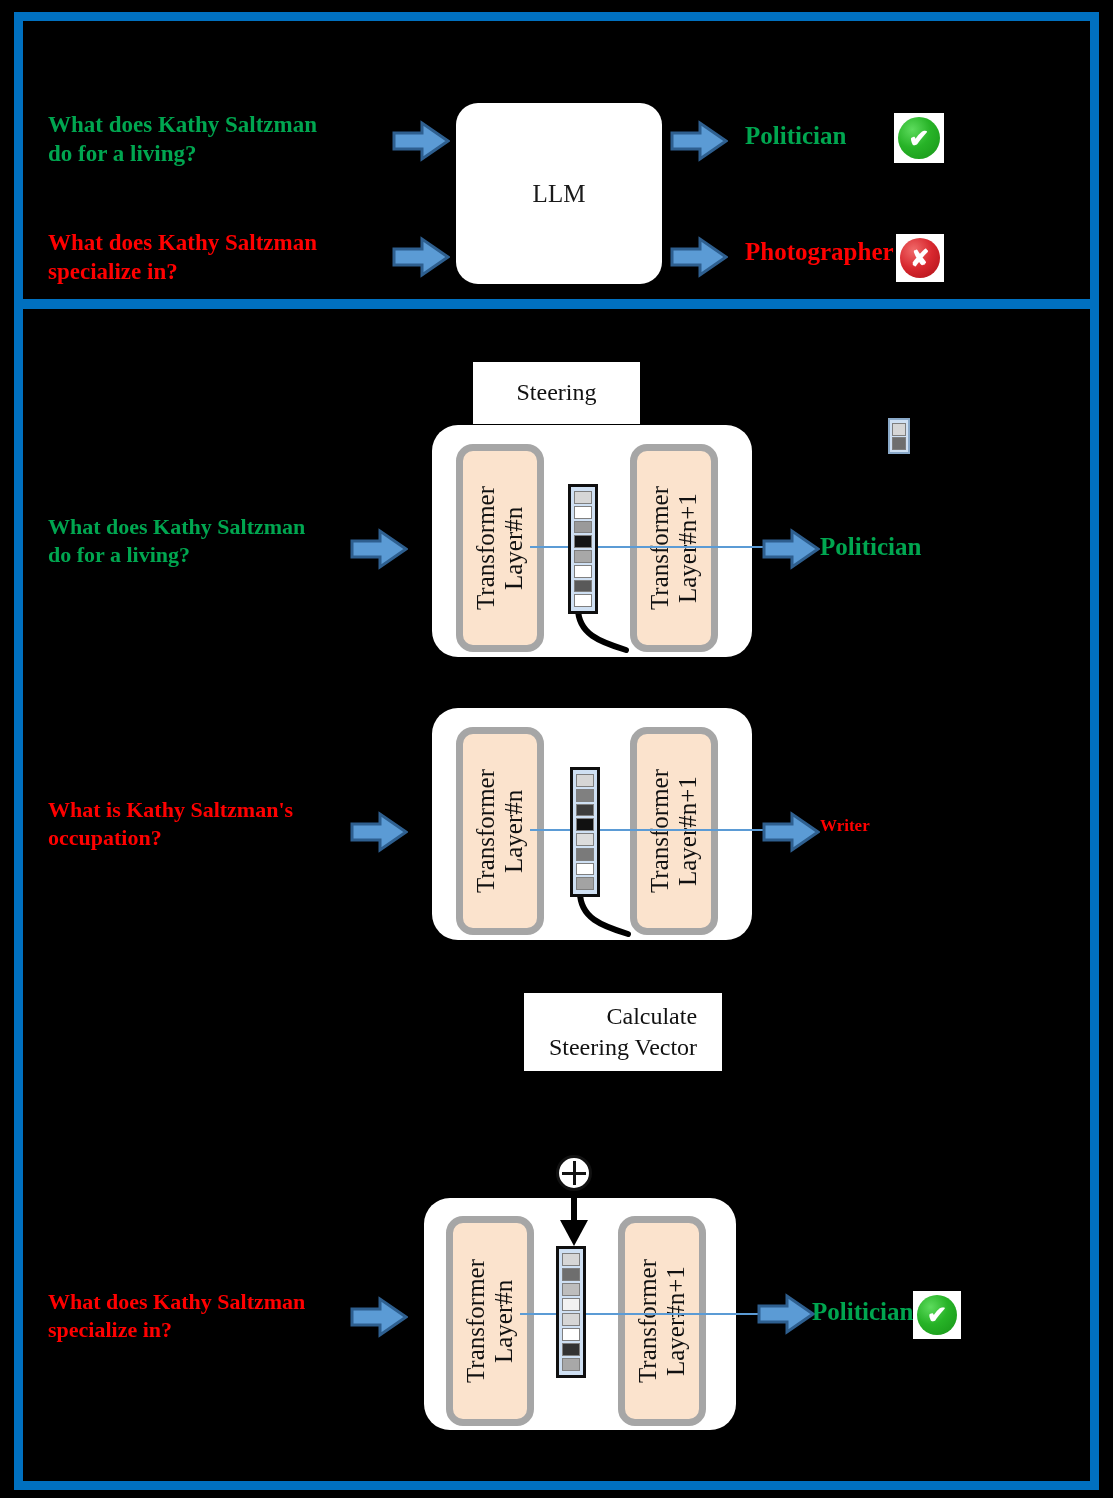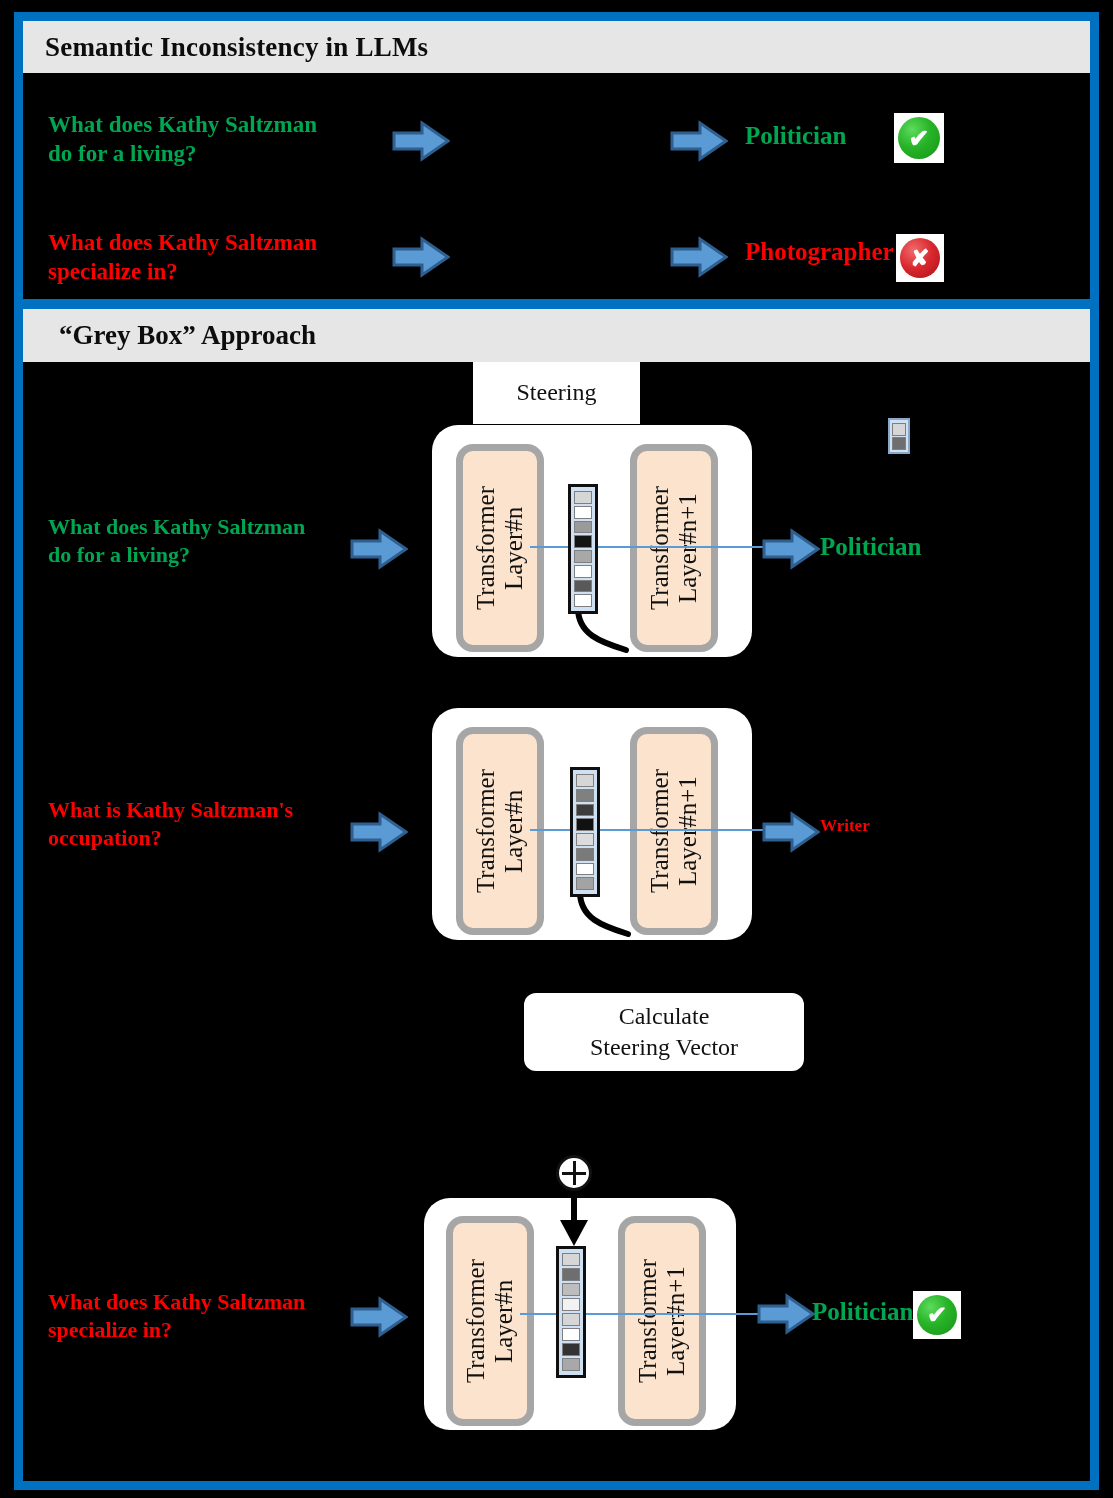--- a/index.html
+++ b/index.html
@@ -70,21 +70,21 @@
 
   
   #frag{position:absolute;left:888px;top:418px;width:22px;height:36px;background:#cfe0f3;
         border:2px solid #8aa9c9;box-sizing:border-box;padding:2px;
         display:flex;flex-direction:column;justify-content:space-between;}
   #frag .vcell{margin:0.5px 0;}
 
   
   .wbox{position:absolute;background:#fff;display:flex;align-items:center;justify-content:center;
         text-align:center;}
-  .wbox .lbl{font-size:24px;color:#111;line-height:1.3;white-space:pre-line;}
+  .wbox .lbl{font-size:24px;color:#111;line-height:1.3;white-space:pre-line;text-align:right;}
 
   
   .curve{position:absolute;z-index:3;}
 
   
   #svec{position:absolute;left:143px;top:1013px;height:40px;background:#cfe3a8;
         display:flex;align-items:stretch;border:1px solid #4a4a4a;box-sizing:border-box;}
   #svec .cellv{display:flex;align-items:center;justify-content:center;padding:0 4px;
                font-size:26px;color:#111;border-right:1px solid #4a4a4a;min-width:44px;}
   #svec .cellv.tail{border-right:none;min-width:96px;justify-content:flex-start;padding-left:6px;}
@@ -94,41 +94,41 @@
             border:3px solid #111;border-radius:50%;box-sizing:border-box;z-index:6;}
   #pluscirc:before,#pluscirc:after{content:"";position:absolute;background:#111;}
   #pluscirc:before{left:3px;top:14px;width:24px;height:3px;}
   #pluscirc:after{top:3px;left:14px;height:24px;width:3px;}
 </style>
 </head>
 <body>
 
 <div id="root">
 
-  <div class="panel-header" id="hdr1">
-    <span class="ptitle">Semantic Inconsistency in LLMs</span>
-  </div>
 
   <div class="qtext green" style="left:48px;top:110px;width:330px;font-size:23px;">What does Kathy Saltzman
 do for a living?</div>
 
   <div class="qtext red" style="left:48px;top:228px;width:330px;font-size:23px;">What does Kathy Saltzman
 specialize in?</div>
 
   <div class="arrow" style="left:392px;top:119px;">
     <svg width="58" height="44" viewBox="0 0 58 44">
         <path d="M2 14 H30 V4 L56 22 L30 40 V30 H2 Z" fill="#5b9bd5" stroke="#2e5f8f" stroke-width="3"></path>
       </svg>
   </div>
   <div class="arrow" style="left:392px;top:235px;">
     <svg width="58" height="44" viewBox="0 0 58 44">
         <path d="M2 14 H30 V4 L56 22 L30 40 V30 H2 Z" fill="#5b9bd5" stroke="#2e5f8f" stroke-width="3"></path>
       </svg>
   </div>
 
+  <div id="llmbox">
+    <span class="lbl">LLM</span>
+  </div>
 
   <div class="arrow" style="left:670px;top:119px;">
     <svg width="58" height="44" viewBox="0 0 58 44">
         <path d="M2 14 H30 V4 L56 22 L30 40 V30 H2 Z" fill="#5b9bd5" stroke="#2e5f8f" stroke-width="3"></path>
       </svg>
   </div>
   <div class="arrow" style="left:670px;top:235px;">
     <svg width="58" height="44" viewBox="0 0 58 44">
         <path d="M2 14 H30 V4 L56 22 L30 40 V30 H2 Z" fill="#5b9bd5" stroke="#2e5f8f" stroke-width="3"></path>
       </svg>
@@ -141,23 +141,20 @@
     <div class="circ ok" style="width:42px;height:42px;font-size:25px;">✔</div>
   </div>
 
   <div class="statwrap" style="left:896px;top:234px;width:48px;height:48px;">
     <div class="circ bad" style="width:40px;height:40px;font-size:23px;">✘</div>
   </div>
 
 
   <div id="divider"></div>
 
-  <div class="panel-header" id="hdr2">
-    <span class="ptitle">“Grey Box”  Approach</span>
-  </div>
 
   <div class="wbox" style="left:473px;top:362px;width:167px;height:62px;">
     <span class="lbl">Steering</span>
   </div>
 
   <div id="frag">
     <div class="vcell" style="background:#d6d6d6"></div>
     <div class="vcell" style="background:#6e6e6e"></div>
   </div>
 
@@ -241,21 +238,21 @@
   </svg>
 
   <div class="arrow" style="left:762px;top:810px;">
     <svg width="58" height="44" viewBox="0 0 58 44">
         <path d="M2 14 H30 V4 L56 22 L30 40 V30 H2 Z" fill="#5b9bd5" stroke="#2e5f8f" stroke-width="3"></path>
       </svg>
   </div>
   <div class="red-ans" style="position:absolute;left:820px;top:816px;font-size:17px;">Writer</div>
 
 
-  <div class="wbox" style="left:524px;top:993px;width:280px;height:78px;border-radius:12px;">
+  <div class="wbox" style="left:524px;top:993px;width:198px;height:78px;border-radius:0;">
     <span class="lbl">Calculate
 Steering Vector</span>
   </div>
 
 
   <svg class="curve" style="left:488px;top:1140px;width:90px;height:40px;">
     <path d="M2 16 C30 34 54 28 72 22" stroke="#000" stroke-width="5" fill="none"></path>
   </svg>
 
   <div id="pluscirc"></div>

